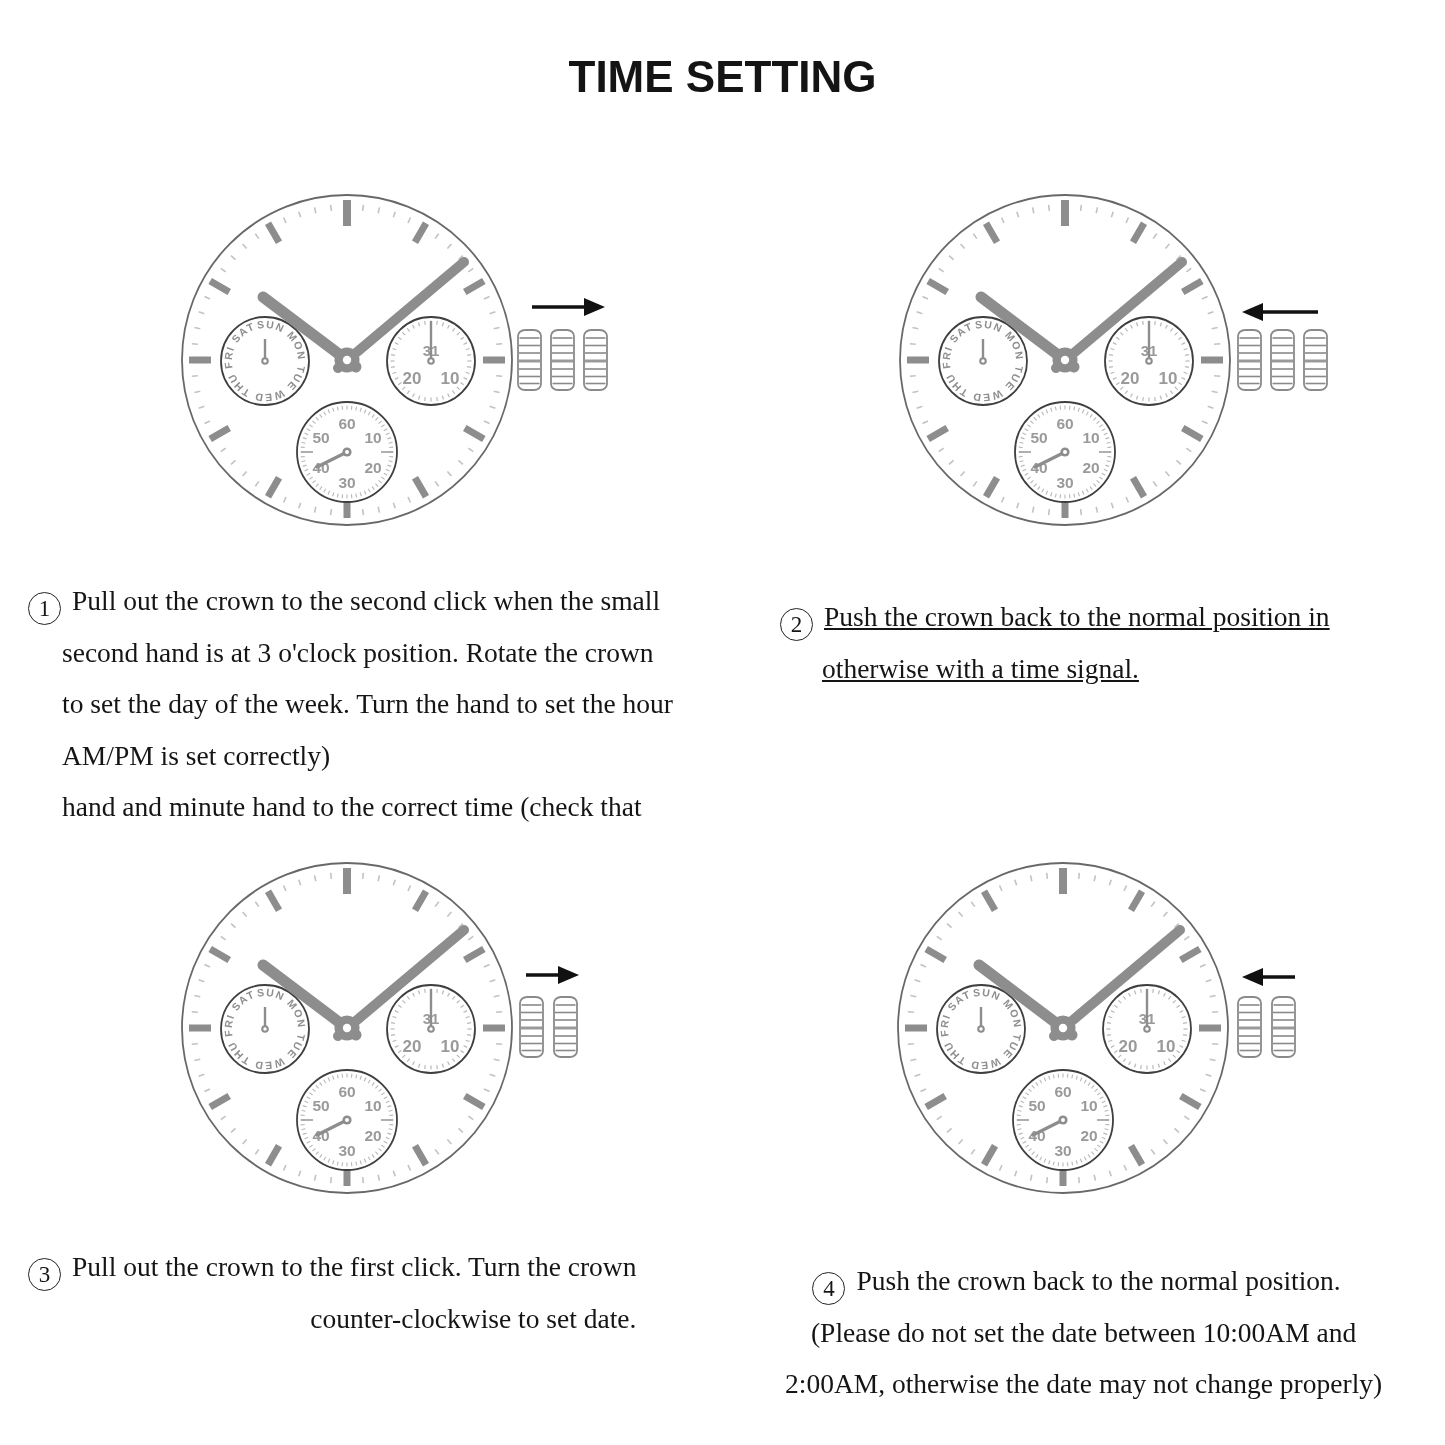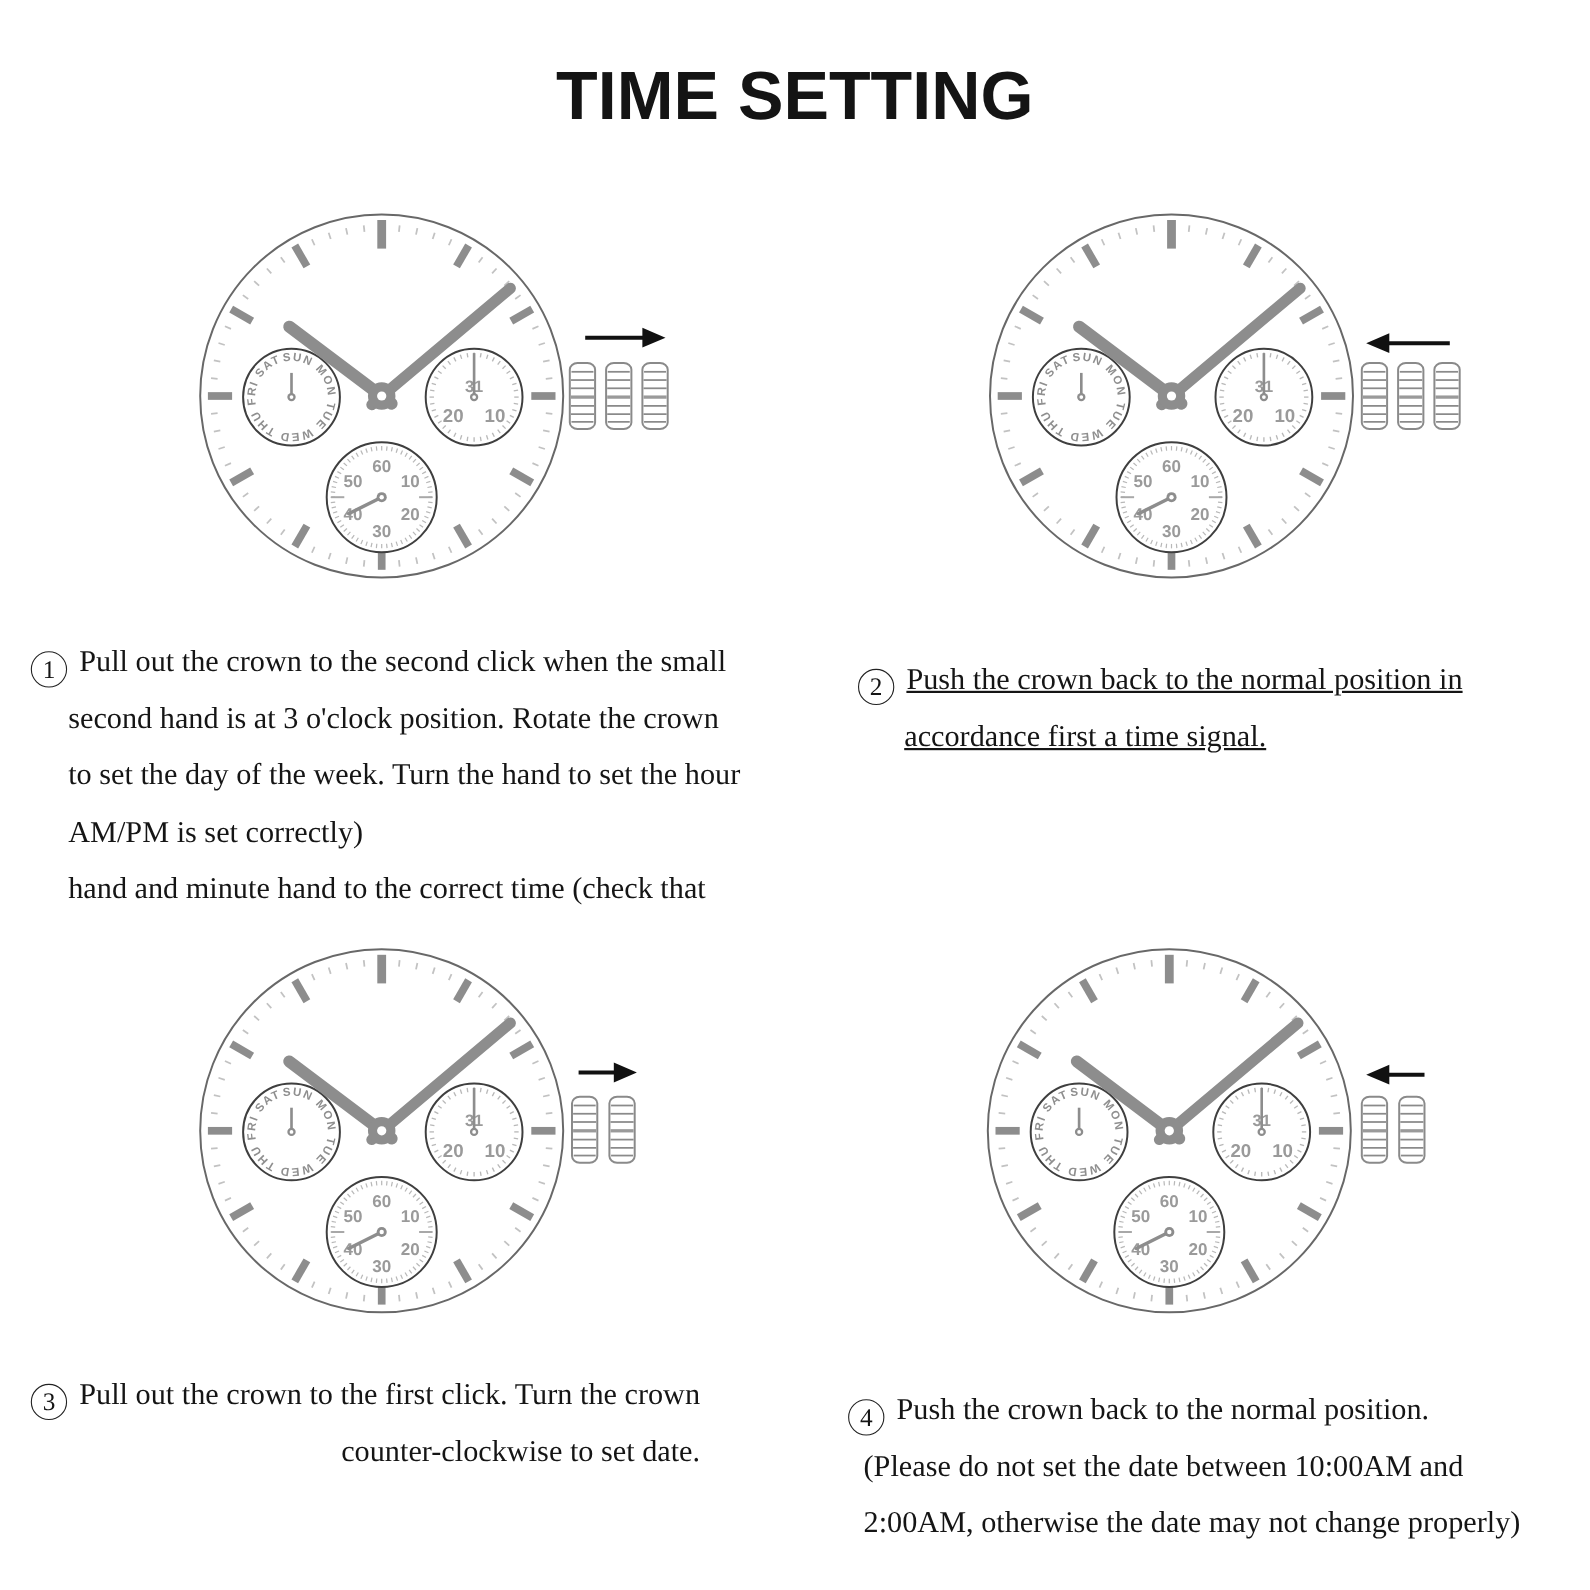--- a/index.html
+++ b/index.html
@@ -1,34 +1,34 @@
 <!DOCTYPE html>
 <html><head>
 <meta charset="utf-8">
 <style>
   html,body{margin:0;padding:0;background:#fff;}
   .page{position:relative;width:1445px;height:1445px;background:#ffffff;overflow:hidden;
         font-family:"Liberation Serif", serif;color:#111;}
   .title{position:absolute;left:0;top:52px;width:1445px;text-align:center;
-         font-family:"Liberation Sans", sans-serif;font-weight:bold;font-size:62px;
+         font-family:"Liberation Sans", sans-serif;font-weight:bold;font-size:44px;
          letter-spacing:0px;color:#141414;}
   svg.watch{position:absolute;overflow:visible;}
   .w1{left:179px;top:186px;}
   .w2{left:897px;top:186px;}
   .w3{left:179px;top:854px;}
   .w4{left:895px;top:854px;}
   .step{position:absolute;font-size:27.5px;white-space:nowrap;color:#151515;}
   .step .line{line-height:51.5px;height:51.5px;}
   .num{display:inline-flex;align-items:center;justify-content:center;
        width:33px;height:33px;border:1.8px solid #222;border-radius:50%;
        font-size:23px;margin-right:11px;vertical-align:-6px;box-sizing:border-box;}
   .s1{left:28px;top:575px;}   .s1 .cont{padding-left:34px;}
   .s2{left:780px;top:591px;text-decoration:underline;}  .s2 .cont{padding-left:42px;}
   .s3{left:28px;top:1241px;text-align:right;}  .s3 .cont{padding-left:42px;}
-  .s4{left:771px;top:1255px;} .s4 .cont{padding-left:14px;}
+  .s4{left:771px;top:1255px;text-align:center;} .s4 .cont{padding-left:14px;}
 </style>
 </head>
 <body>
 
 <div class="page">
 
   <div class="title">TIME SETTING</div>
 
   <svg width="0" height="0" style="position:absolute" aria-hidden="true">
     <defs>
@@ -311,21 +311,21 @@
   <div class="step s1">
     <div class="line"><span class="num">1</span><span>Pull out the crown to the second click when the small</span></div>
     <div class="line cont">second hand is at 3 o'clock position. Rotate the crown</div>
     <div class="line cont">to set the day of the week. Turn the hand to set the hour</div>
     <div class="line cont">AM/PM is set correctly)</div>
     <div class="line cont">hand and minute hand to the correct time (check that</div>
   </div>
 
   <div class="step s2">
     <div class="line"><span class="num">2</span><span>Push the crown back to the normal position in</span></div>
-    <div class="line cont">accordance first a time signal.</div>
+    <div class="line cont">otherwise with a time signal.</div>
   </div>
 
   <div class="step s3">
     <div class="line"><span class="num">3</span><span>Pull out the crown to the first click. Turn the crown</span></div>
     <div class="line cont">counter-clockwise to set date.</div>
   </div>
 
   <div class="step s4">
     <div class="line"><span class="num">4</span><span>Push the crown back to the normal position.</span></div>
     <div class="line cont">(Please do not set the date between 10:00AM and</div>

